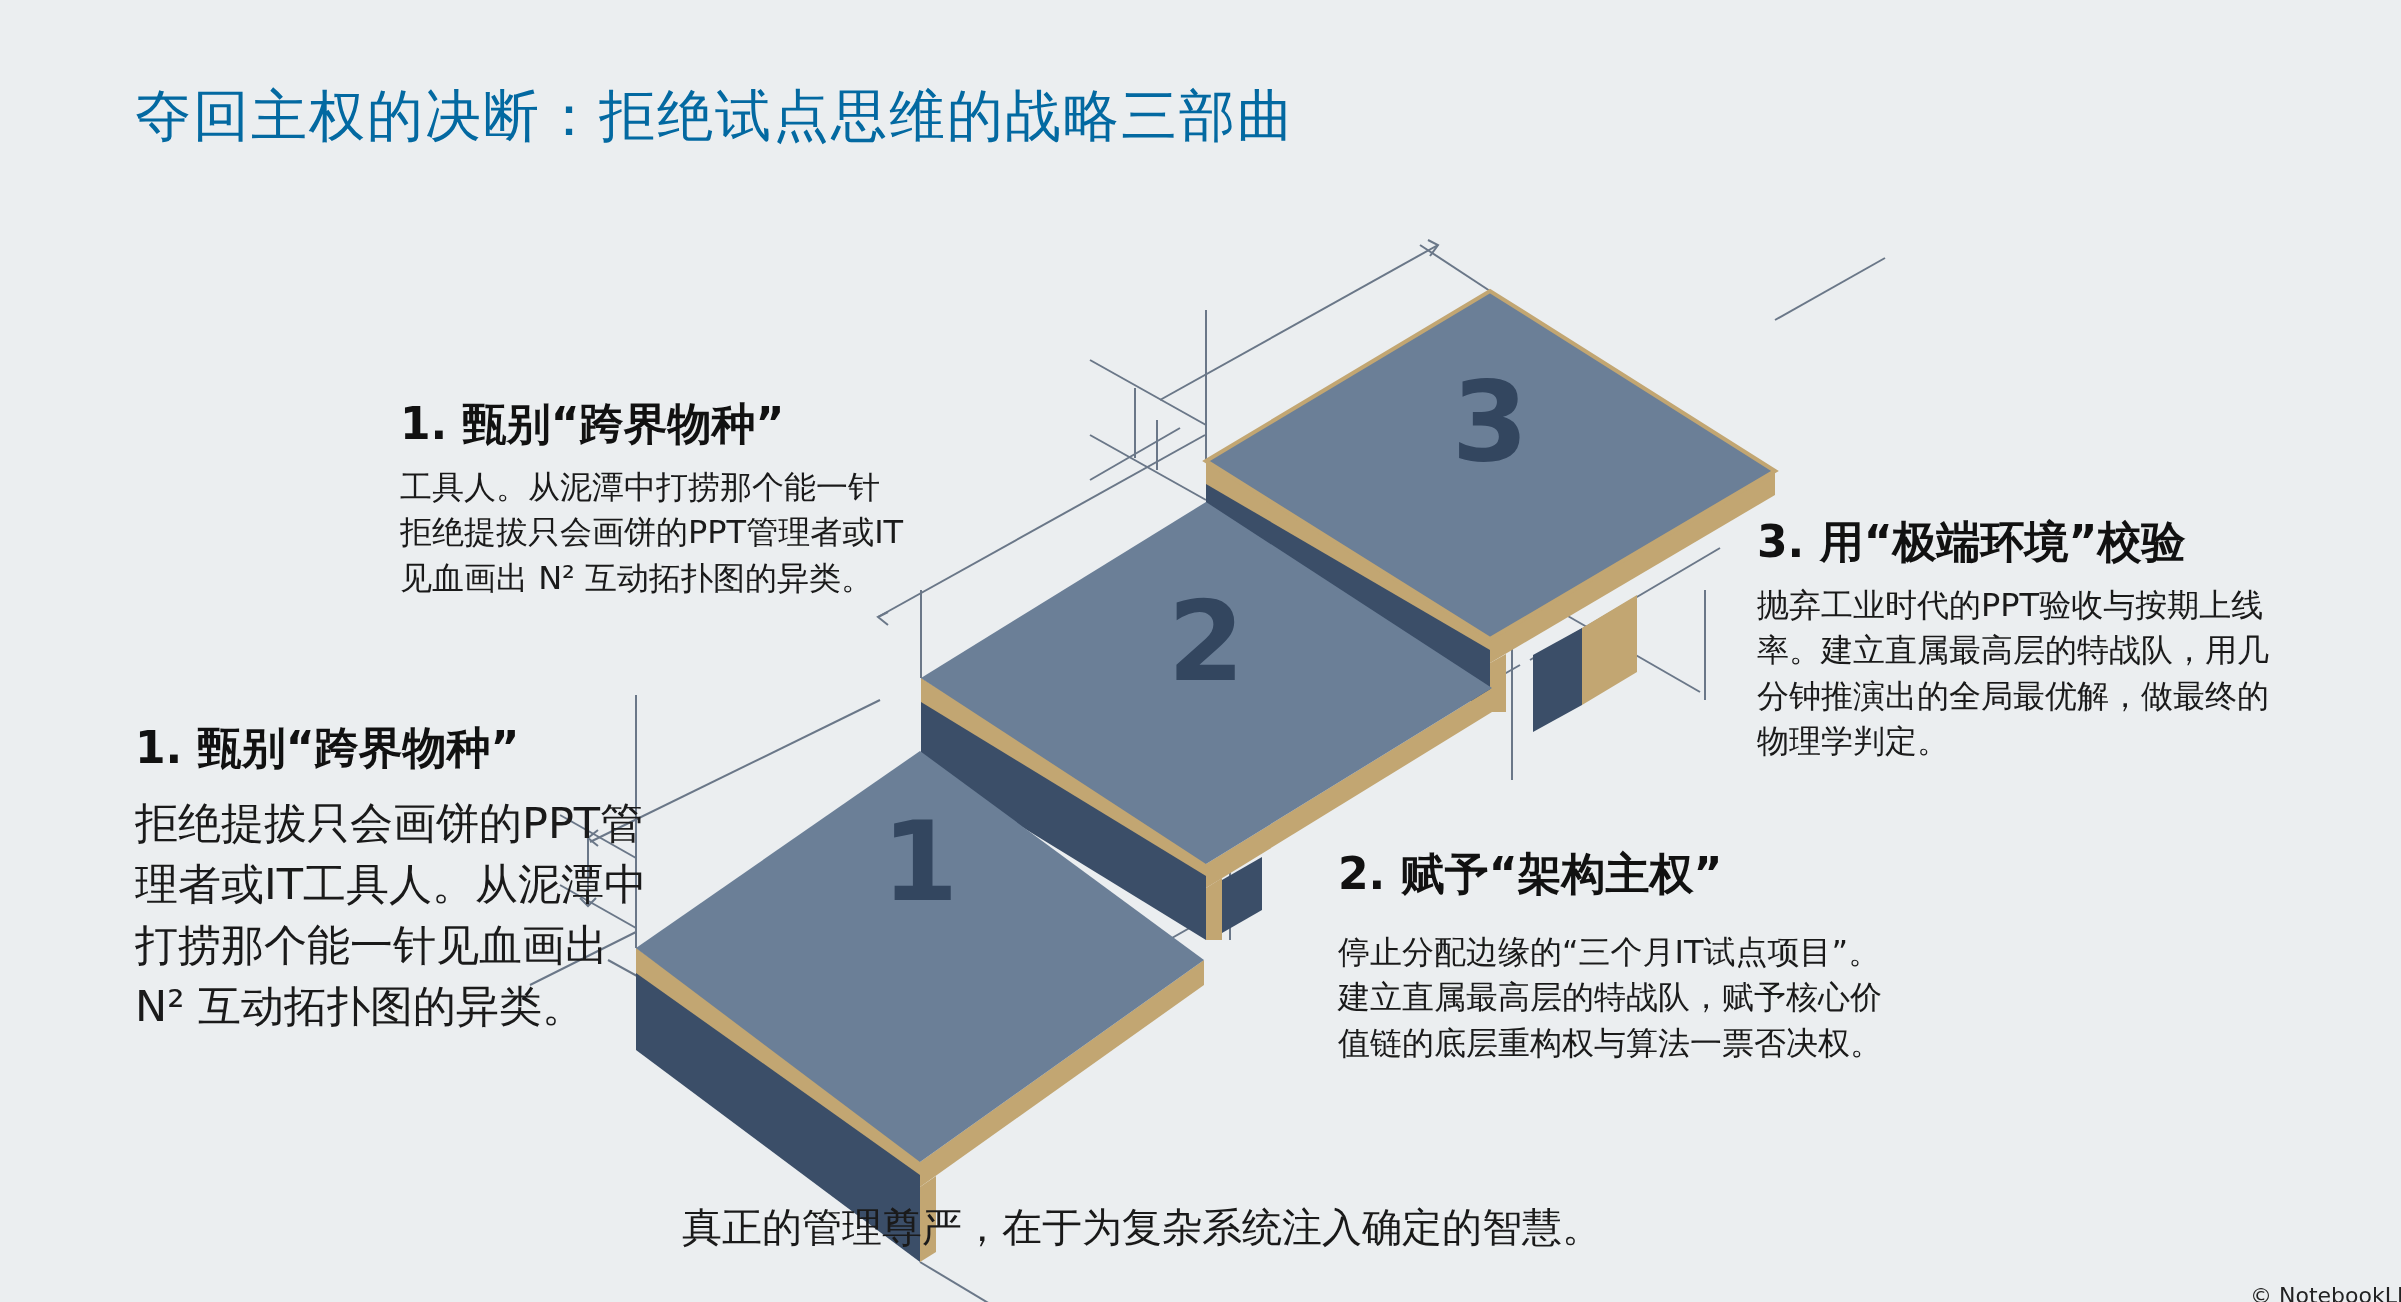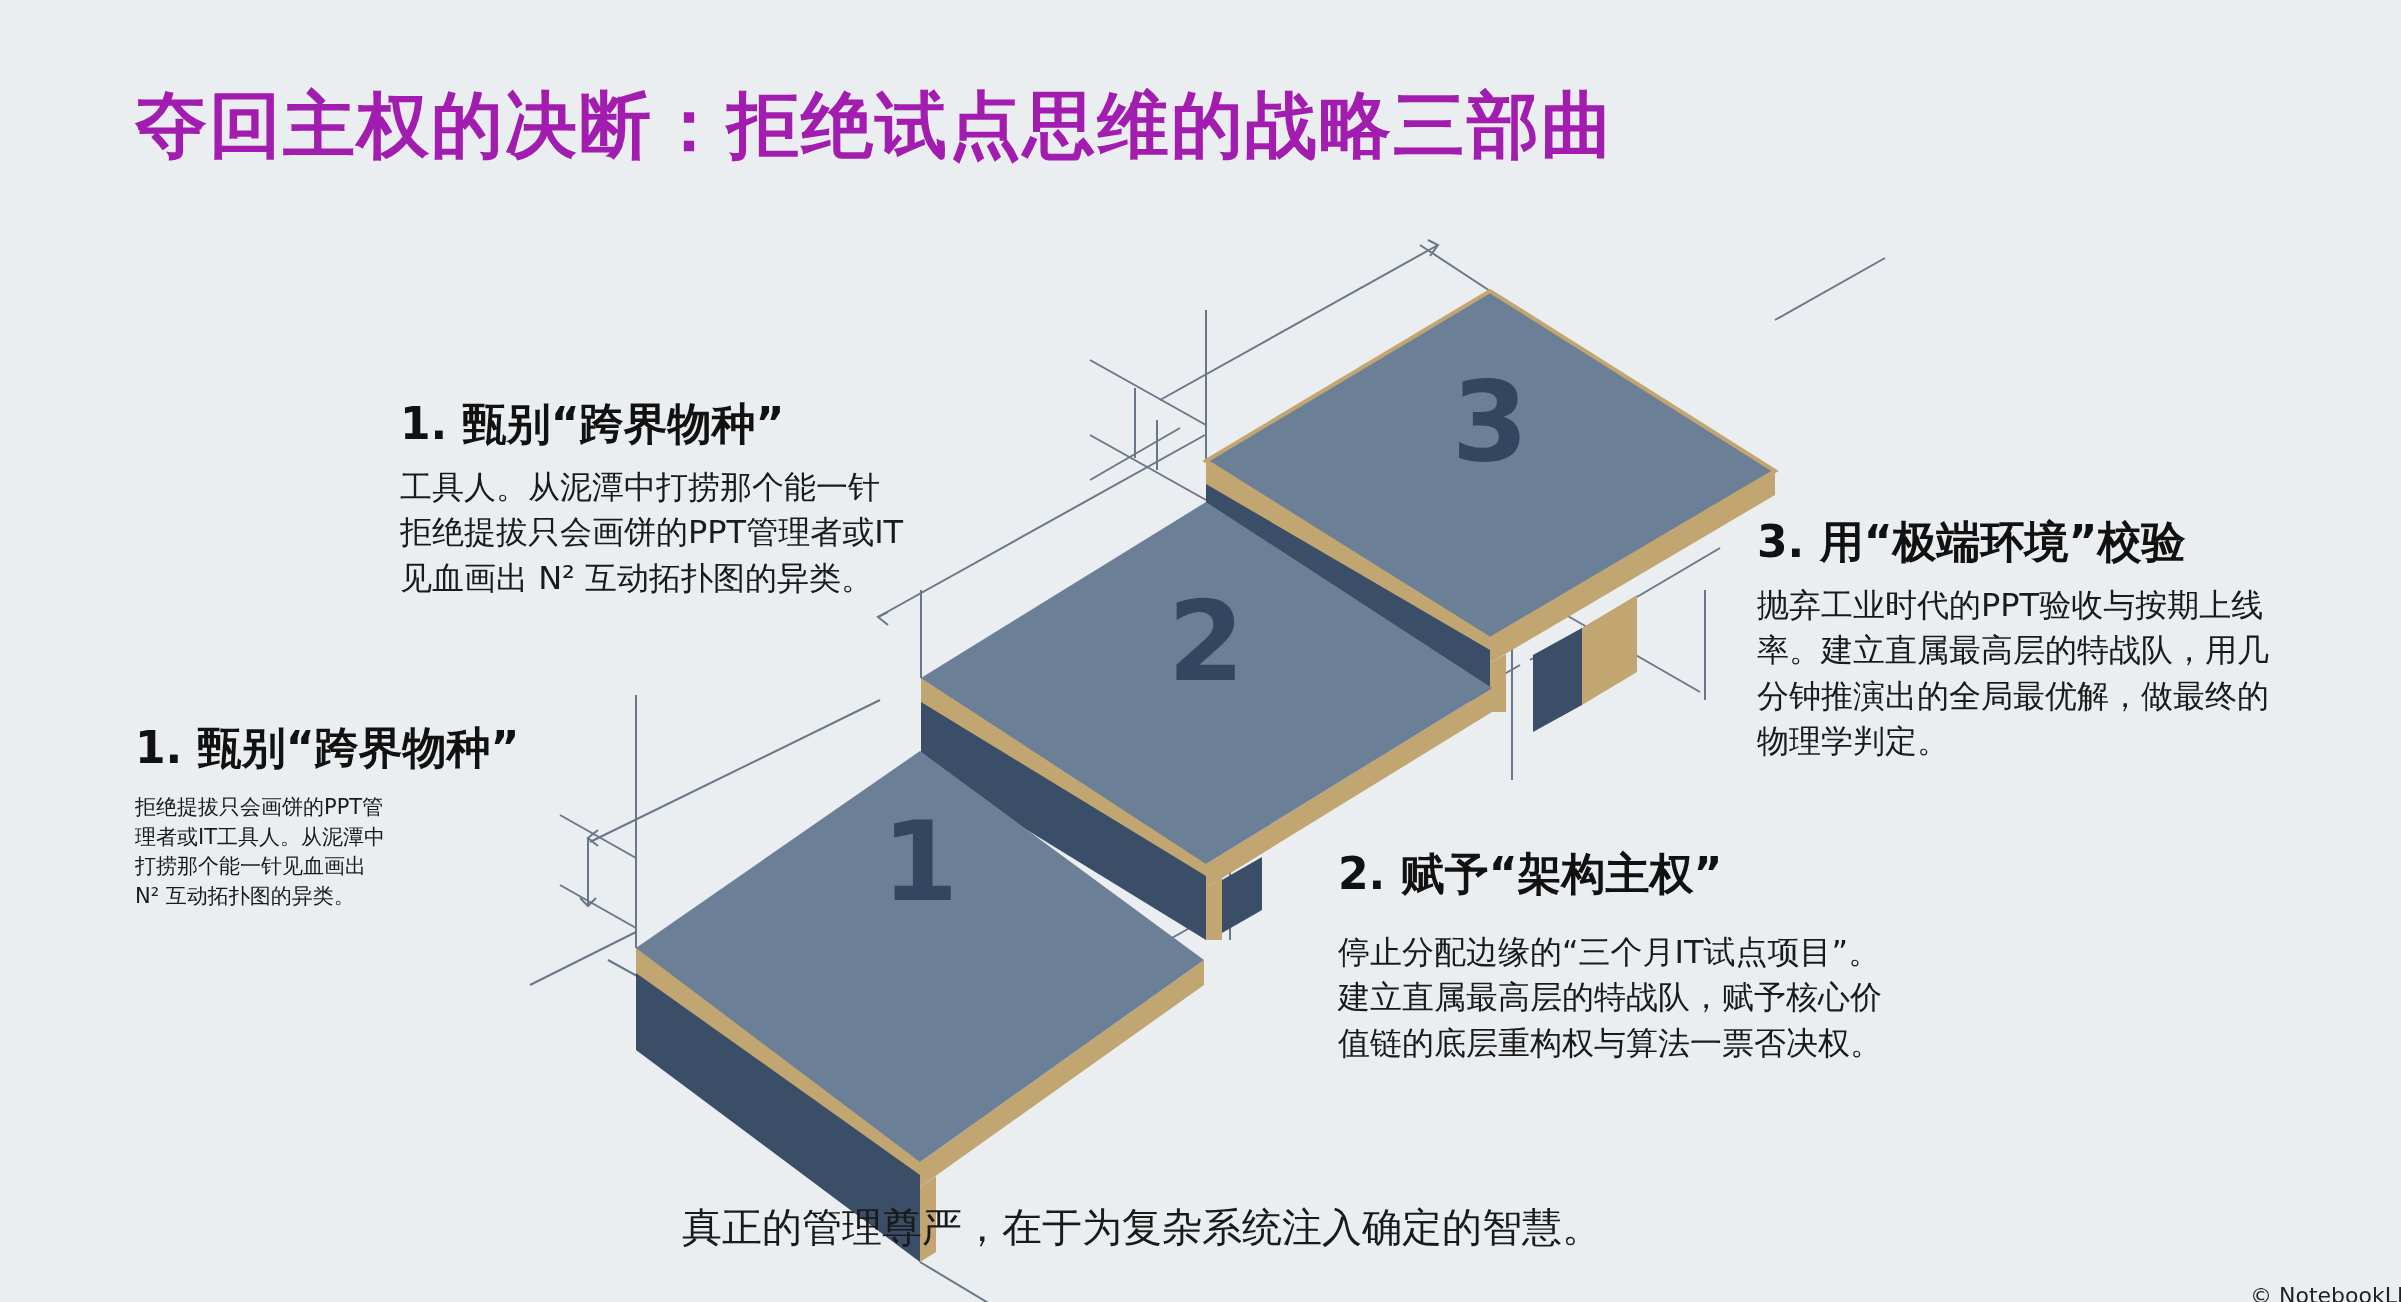--- a/index.html
+++ b/index.html
@@ -4,36 +4,36 @@
 <style>
   html, body { margin:0; padding:0; }
   body {
     width:2401px; height:1302px; overflow:hidden; position:relative;
     background:#ebeef0;
     font-family:"DejaVu Sans","Liberation Sans",sans-serif;
     color:#111;
   }
   .title {
     position:absolute; left:135px; top:82px;
-    font-size:72px; font-weight:bold; letter-spacing:2px; line-height:1.2;
-    color:#a21caf; white-space:nowrap;
+    font-size:56px; font-weight:normal; letter-spacing:2px; line-height:1.2;
+    color:#0369a1; white-space:nowrap;
   }
   svg.stairs { position:absolute; left:0; top:0; }
   .callout { position:absolute; }
   .callout .h {
     font-weight:bold; color:#111; white-space:nowrap; line-height:1.2;margin-top:12px;
   }
   .callout .b { color:#1a1a1a; line-height:1.42; }
   .callout .b span { display:block; white-space:nowrap; }
   #c-top { left:400px; top:386px; }
   #c-top .h { font-size:44px; }
   #c-top .b { font-size:32px; margin-top:14px; }
   #c-left { left:135px; top:710px; }
   #c-left .h { font-size:44px; }
-  #c-left .b { font-size:21px; margin-top:18px; }
+  #c-left .b { font-size:43px; margin-top:18px; }
   #c-right { left:1757px; top:504px; }
   #c-right .h { font-size:44px; }
   #c-right .b { font-size:32px; margin-top:14px; }
   #c-mid { left:1338px; top:836px; }
   #c-mid .h { font-size:44px; }
   #c-mid .b { font-size:32px; margin-top:29px; }
   .quote {
     position:absolute; left:682px; top:1200px;
     font-family:"DejaVu Serif","Liberation Serif",serif;
     font-size:40px; color:#1a1a1a; white-space:nowrap;

